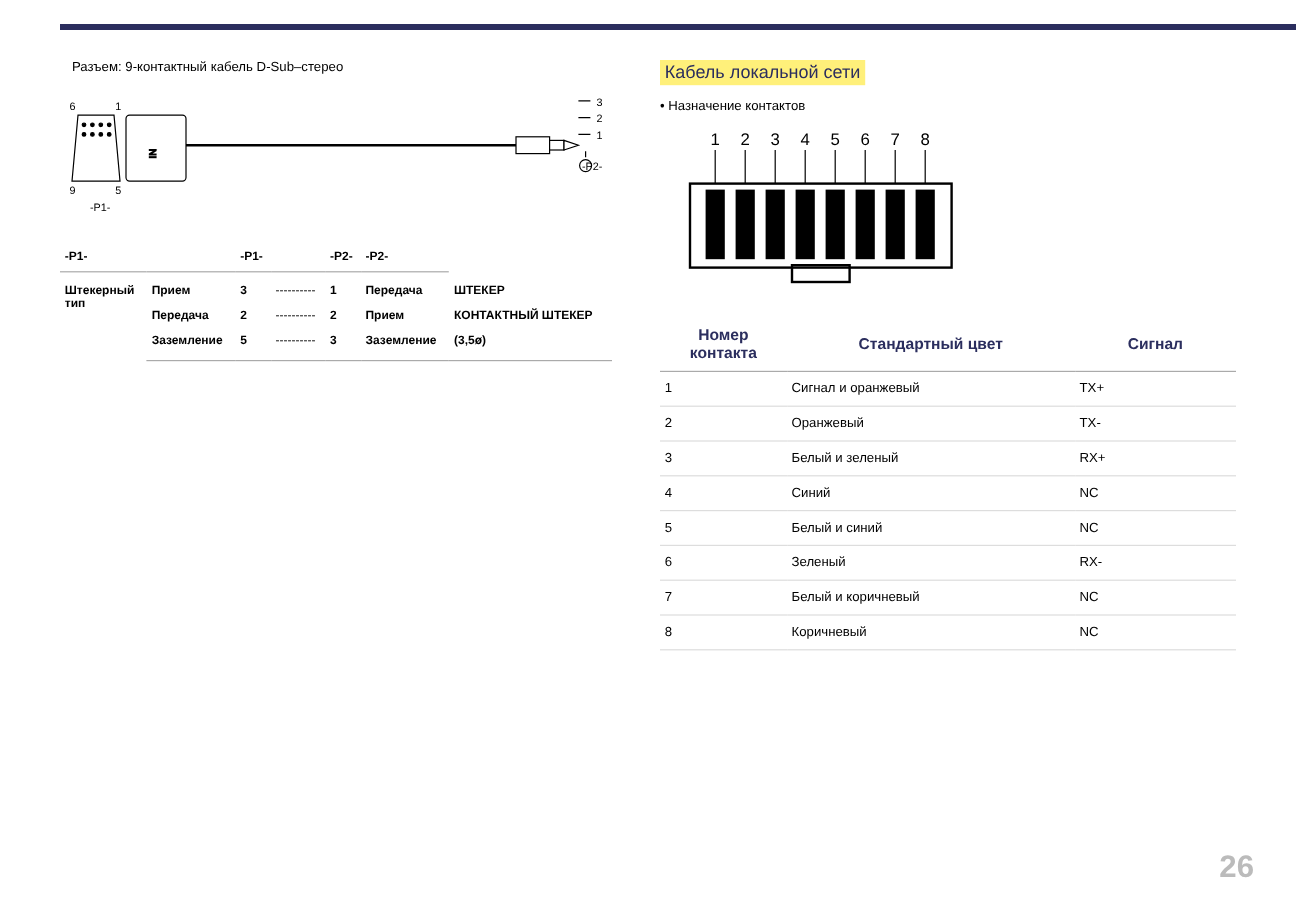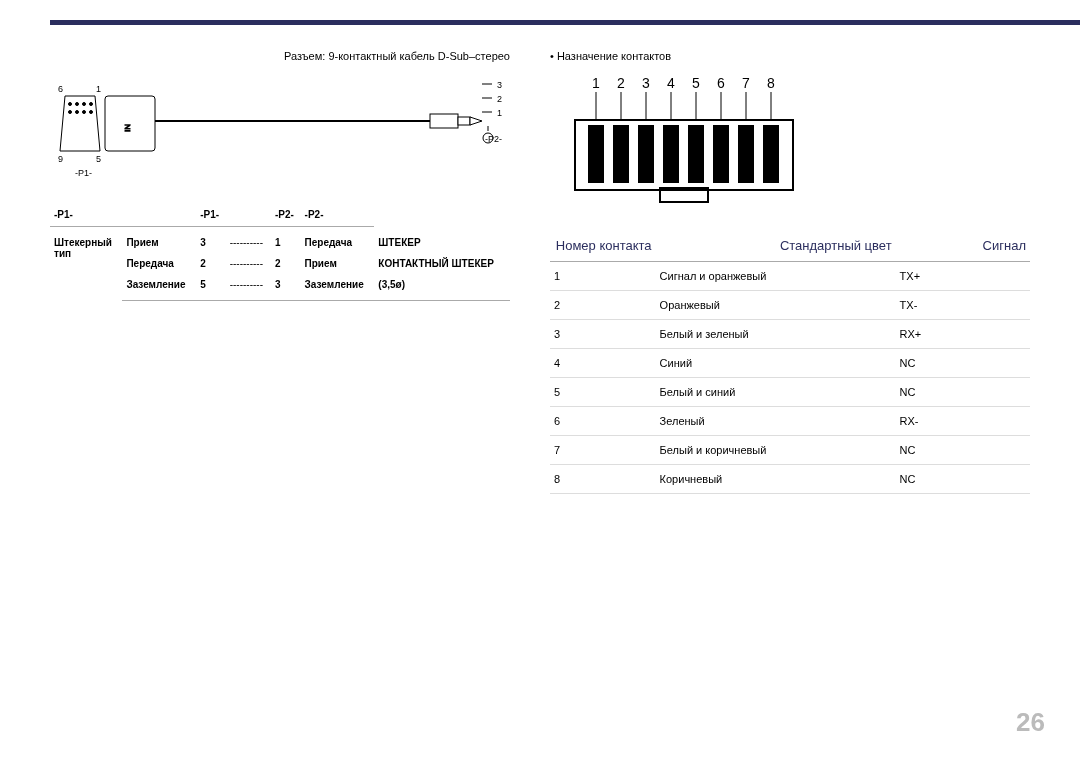--- a/index.html
+++ b/index.html
@@ -19,40 +19,40 @@
     margin-right: -50px;
   }
   .two-col {
     display: flex;
     gap: 40px;
   }
   .left-col { flex: 0 0 460px; }
   .right-col { flex: 1; }
   .bullet-line { font-size: 11px; margin-bottom: 3px; }
   .bullet-line::before { content: "• "; }
-  .sub-line { font-size: 11px; margin-left: 10px; margin-bottom: 14px; text-align: right; }
+  .sub-line { font-size: 11px; margin-left: 10px; margin-bottom: 14px; }
   .dsub-diagram { position: relative; width: 460px; height: 115px; margin-top: 10px; }
   .dsub-svg { position: absolute; left: 0; top: 0; }
   .dsub-label { position: absolute; font-size: 9px; }
   .rs232-table { width: 100%; border-collapse: collapse; margin-top: 12px; font-size: 10px; }
   .rs232-table th { text-align: left; font-weight: bold; padding: 6px 4px; border-bottom: 1px solid #aaa; }
   .rs232-table td { padding: 5px 4px; vertical-align: top; }
   .rs232-table tbody tr:last-child td { border-bottom: 1px solid #aaa; padding-bottom: 10px; }
   .rs232-table tbody tr:first-child td { padding-top: 10px; }
   .section-title {
     background: #fff07a;
     display: inline-block;
     font-size: 15px;
     color: #2b2e5e;
     padding: 2px 4px;
     margin-bottom: 12px;
   }
   .rj45-diagram { position: relative; width: 300px; height: 140px; margin: 8px 0 20px 0; }
   .lan-table { width: 100%; border-collapse: collapse; font-size: 11px; }
-  .lan-table th { text-align: right; font-weight: normal; padding: 8px 4px; border-bottom: 1px solid #aaa; color: #2b2e5e; font-size: 13px; }
+  .lan-table th { text-align: center; font-weight: bold; padding: 8px 4px; border-bottom: 1px solid #aaa; color: #2b2e5e; font-size: 13px; }
   .lan-table td { padding: 8px 4px; border-bottom: 1px solid #ddd; }
   .page-num { position: absolute; right: 35px; bottom: 25px; font-size: 26px; color: #bbb; font-weight: bold; }
 </style>
 </head>
 <body>
 
 <div class="top-rule"></div>
 
 <div class="two-col">
 
@@ -149,20 +149,21 @@
           <td>----------</td>
           <td><b>3</b></td>
           <td><b>Заземление</b></td>
           <td><b>(3,5ø)</b></td>
         </tr>
       </tbody>
     </table>
   </div>
 
   <div class="right-col">
+    <div class="section-title">Кабель локальной сети</div>
     <div class="bullet-line">Назначение контактов</div>
 
     <div class="rj45-diagram">
       <svg width="300" height="140">
 
         <g font-size="14" fill="#000">
           <text x="42" y="18">1</text>
           <text x="67" y="18">2</text>
           <text x="92" y="18">3</text>
           <text x="117" y="18">4</text>

